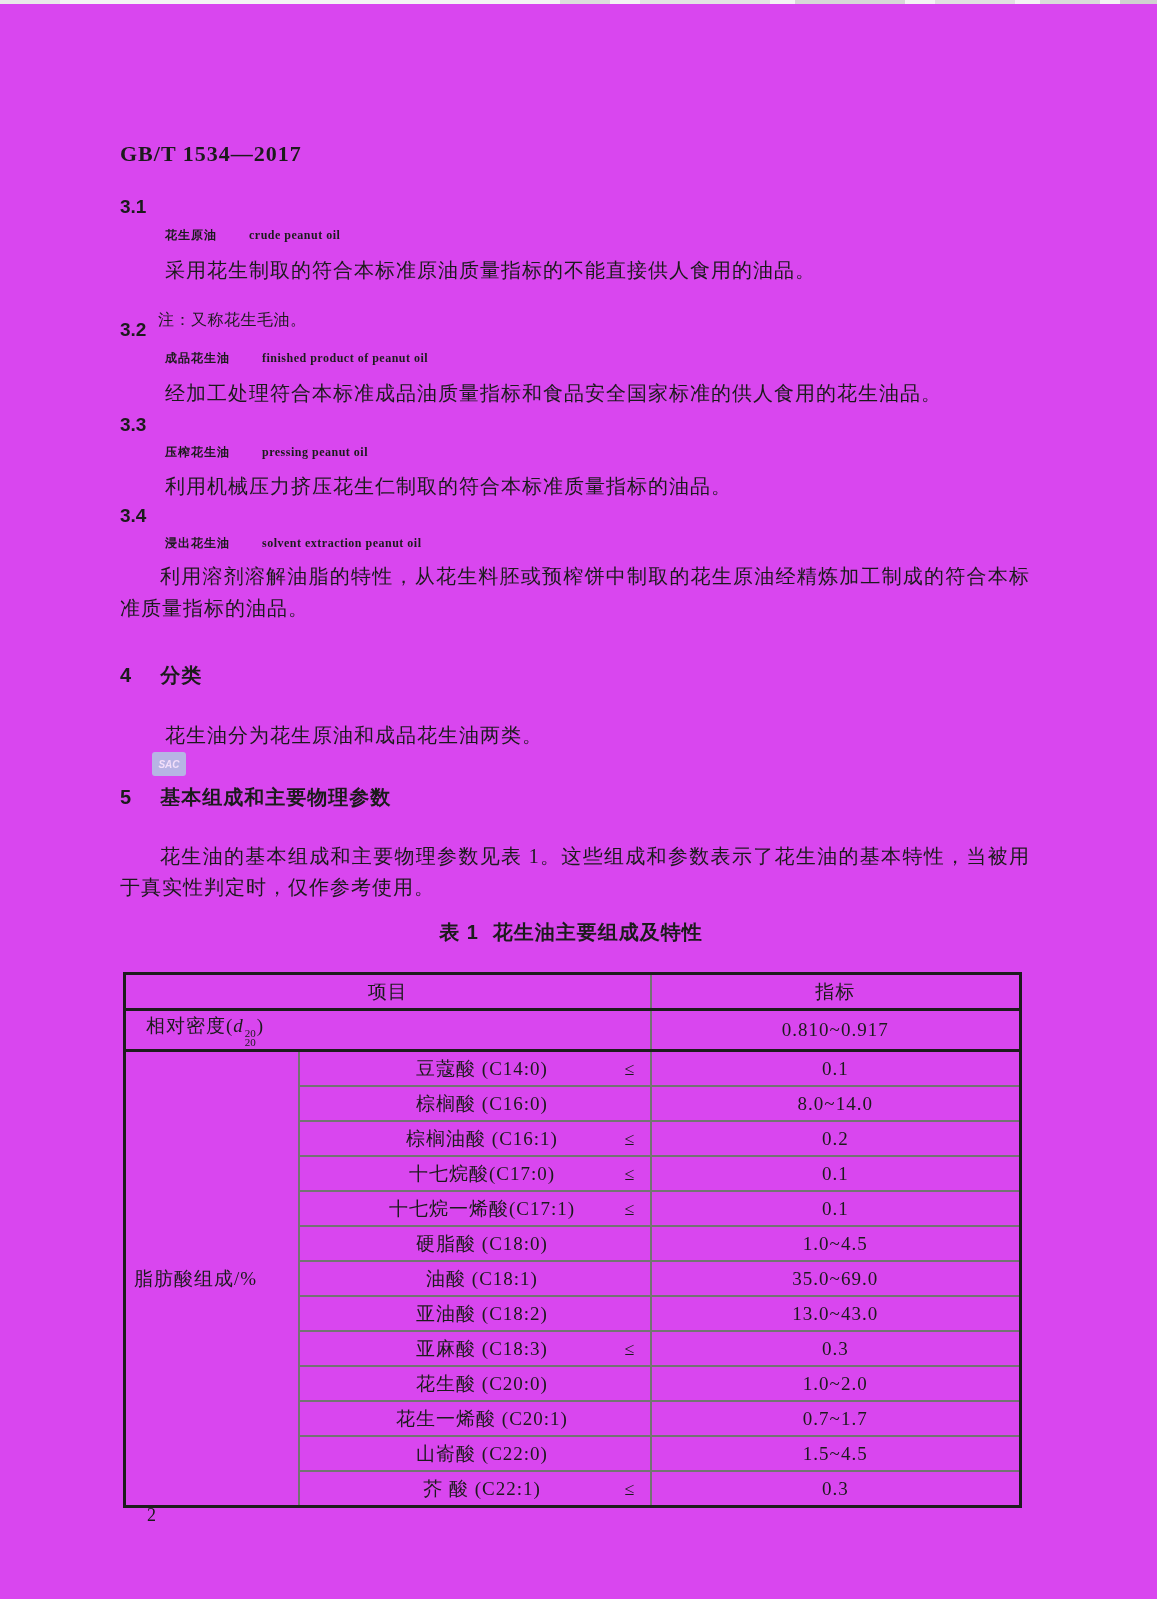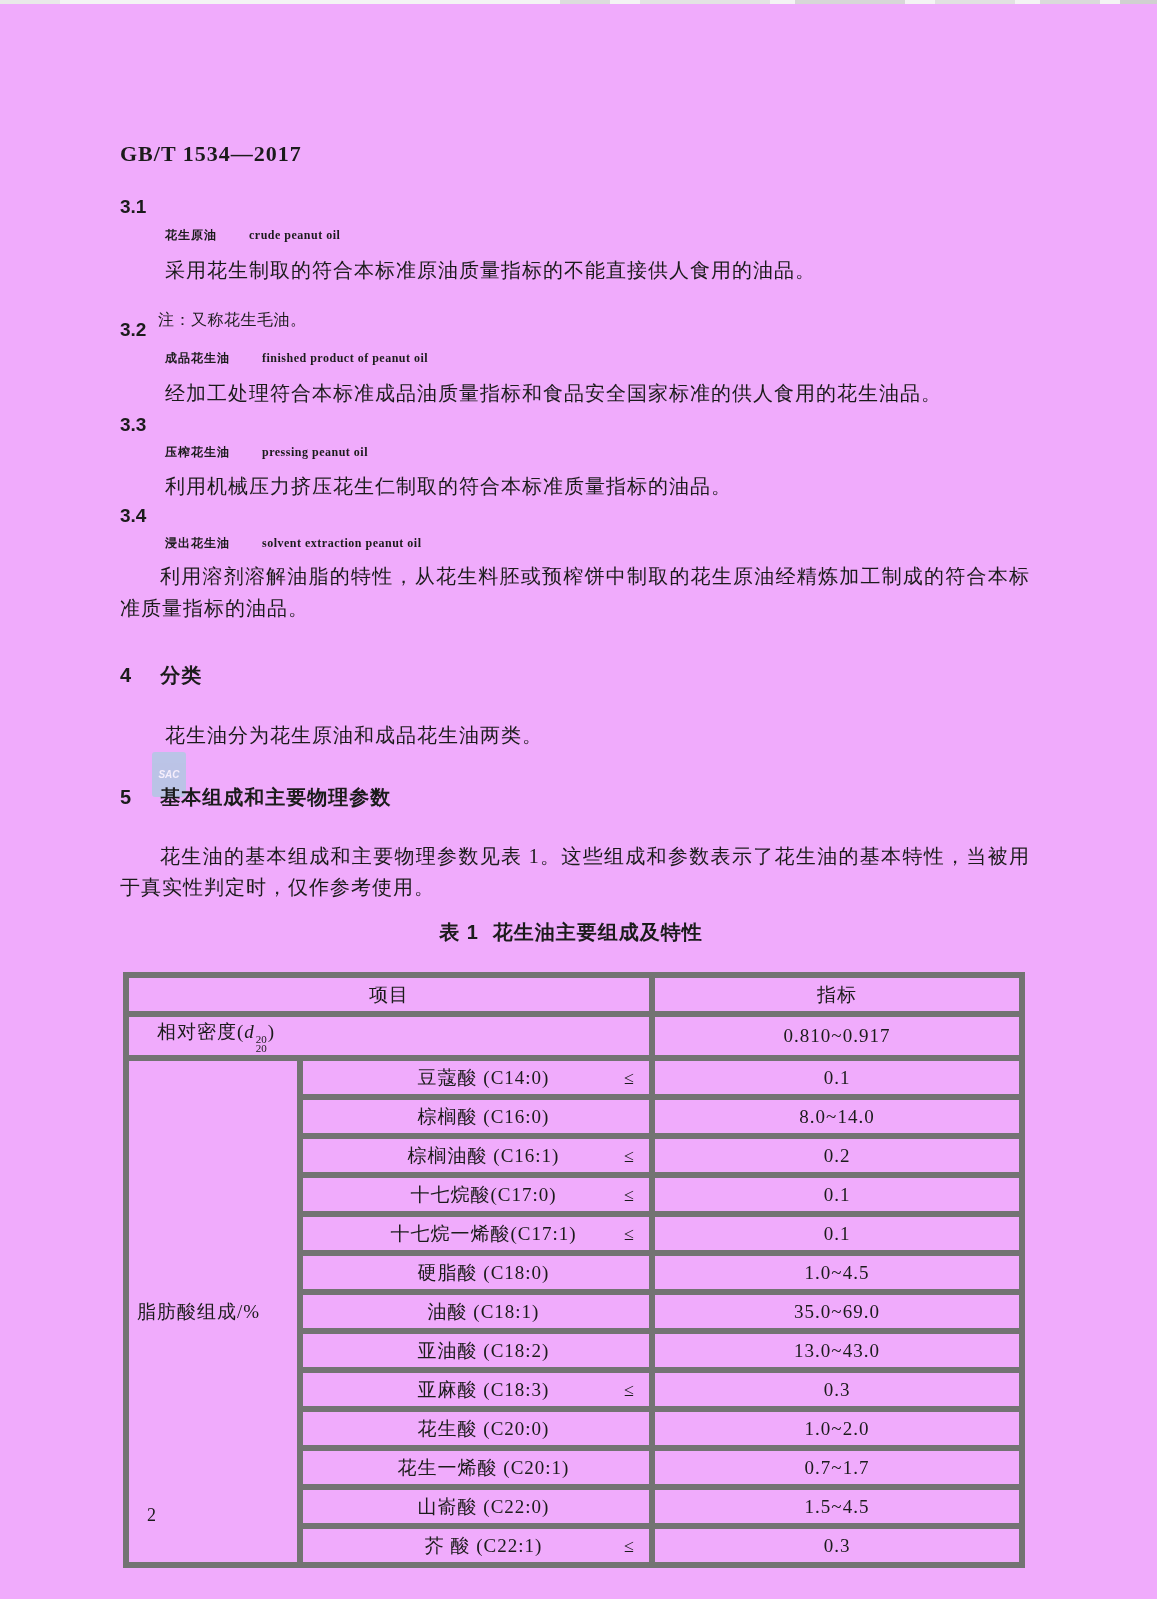--- a/index.html
+++ b/index.html
@@ -9,21 +9,21 @@
     width: 1157px;
     height: 1599px;
     overflow: hidden;
     font-family: "Liberation Serif", serif;
     color: #1b1b1b;
   }
   .page {
     position: relative;
     width: 1157px;
     height: 1599px;
-    background: #f0abfc;
+    background: #d946ef;
   }
   
   .top-strip {
     position: absolute; top: 0; left: 0; width: 1157px; height: 4px;
     background: #f4f4f4;
   }
   .top-strip i { position: absolute; top: 0; height: 4px; display: block; }
 
   .abs { position: absolute; white-space: nowrap; }
 
@@ -42,49 +42,49 @@
   .para {
     position: absolute; white-space: normal;
     width: 910px; font-size: 20px; letter-spacing: 1px; line-height: 32px;
     text-indent: 2em; text-align: justify;
   }
   .chap-head { font-size: 20px; font-weight: bold; letter-spacing: 1px;
     font-family: "Liberation Sans", sans-serif; }
   .chap-head .chap-title { margin-left: 28px; }
 
   .watermark {
-    position: absolute; left: 152px; top: 752px; width: 34px; height: 45px;
+    position: absolute; left: 152px; top: 752px; width: 34px; height: 24px;
     border-radius: 3px; opacity: 0.85;
     display: flex; align-items: center; justify-content: center;
     font-family: "Liberation Sans", sans-serif;
     font-size: 10px; font-weight: bold; font-style: italic;
     color: rgba(255,255,255,0.9);
   }
 
   .table-title {
     position: absolute; left: 123px; top: 919px; width: 896px;
     text-align: center; font-size: 20px; font-weight: bold; letter-spacing: 1px;
     font-family: "Liberation Sans", sans-serif;
   }
   .table-title .tt-text { margin-left: 14px; }
 
   .spec-table-wrap { position: absolute; left: 123px; top: 972px; }
   table.spec {
     border-collapse: collapse; table-layout: fixed; width: 896px;
     border: 3px solid #1c1c1c;
   }
   table.spec td {
-    border: 6px solid #737373;
+    border: 2px solid #737373;
     font-size: 19px; letter-spacing: 1px;
     overflow: hidden;
   }
   tr.hdr td { height: 31px; text-align: center; border-bottom: 3px solid #1c1c1c; }
   tr.density td { height: 36px; border-bottom: 3px solid #1c1c1c; }
   tr.acid td { height: 31px; }
-  td.label-cell { text-align: left; padding-left: 28px; }
+  td.label-cell { text-align: left; padding-left: 20px; }
   td.value-cell { text-align: center; }
   td.group-cell { text-align: left; padding-left: 8px; }
   td.name-cell { position: relative; padding-left: 16px; text-align: center; }
   td.name-cell .op {
     position: absolute; right: 14px; top: 50%; transform: translateY(-50%);
     font-size: 18px;
   }
   .dstack {
     display: inline-flex; flex-direction: column; vertical-align: -5px;
     font-size: 11px; line-height: 9px; letter-spacing: 0; margin: 0 1px;

